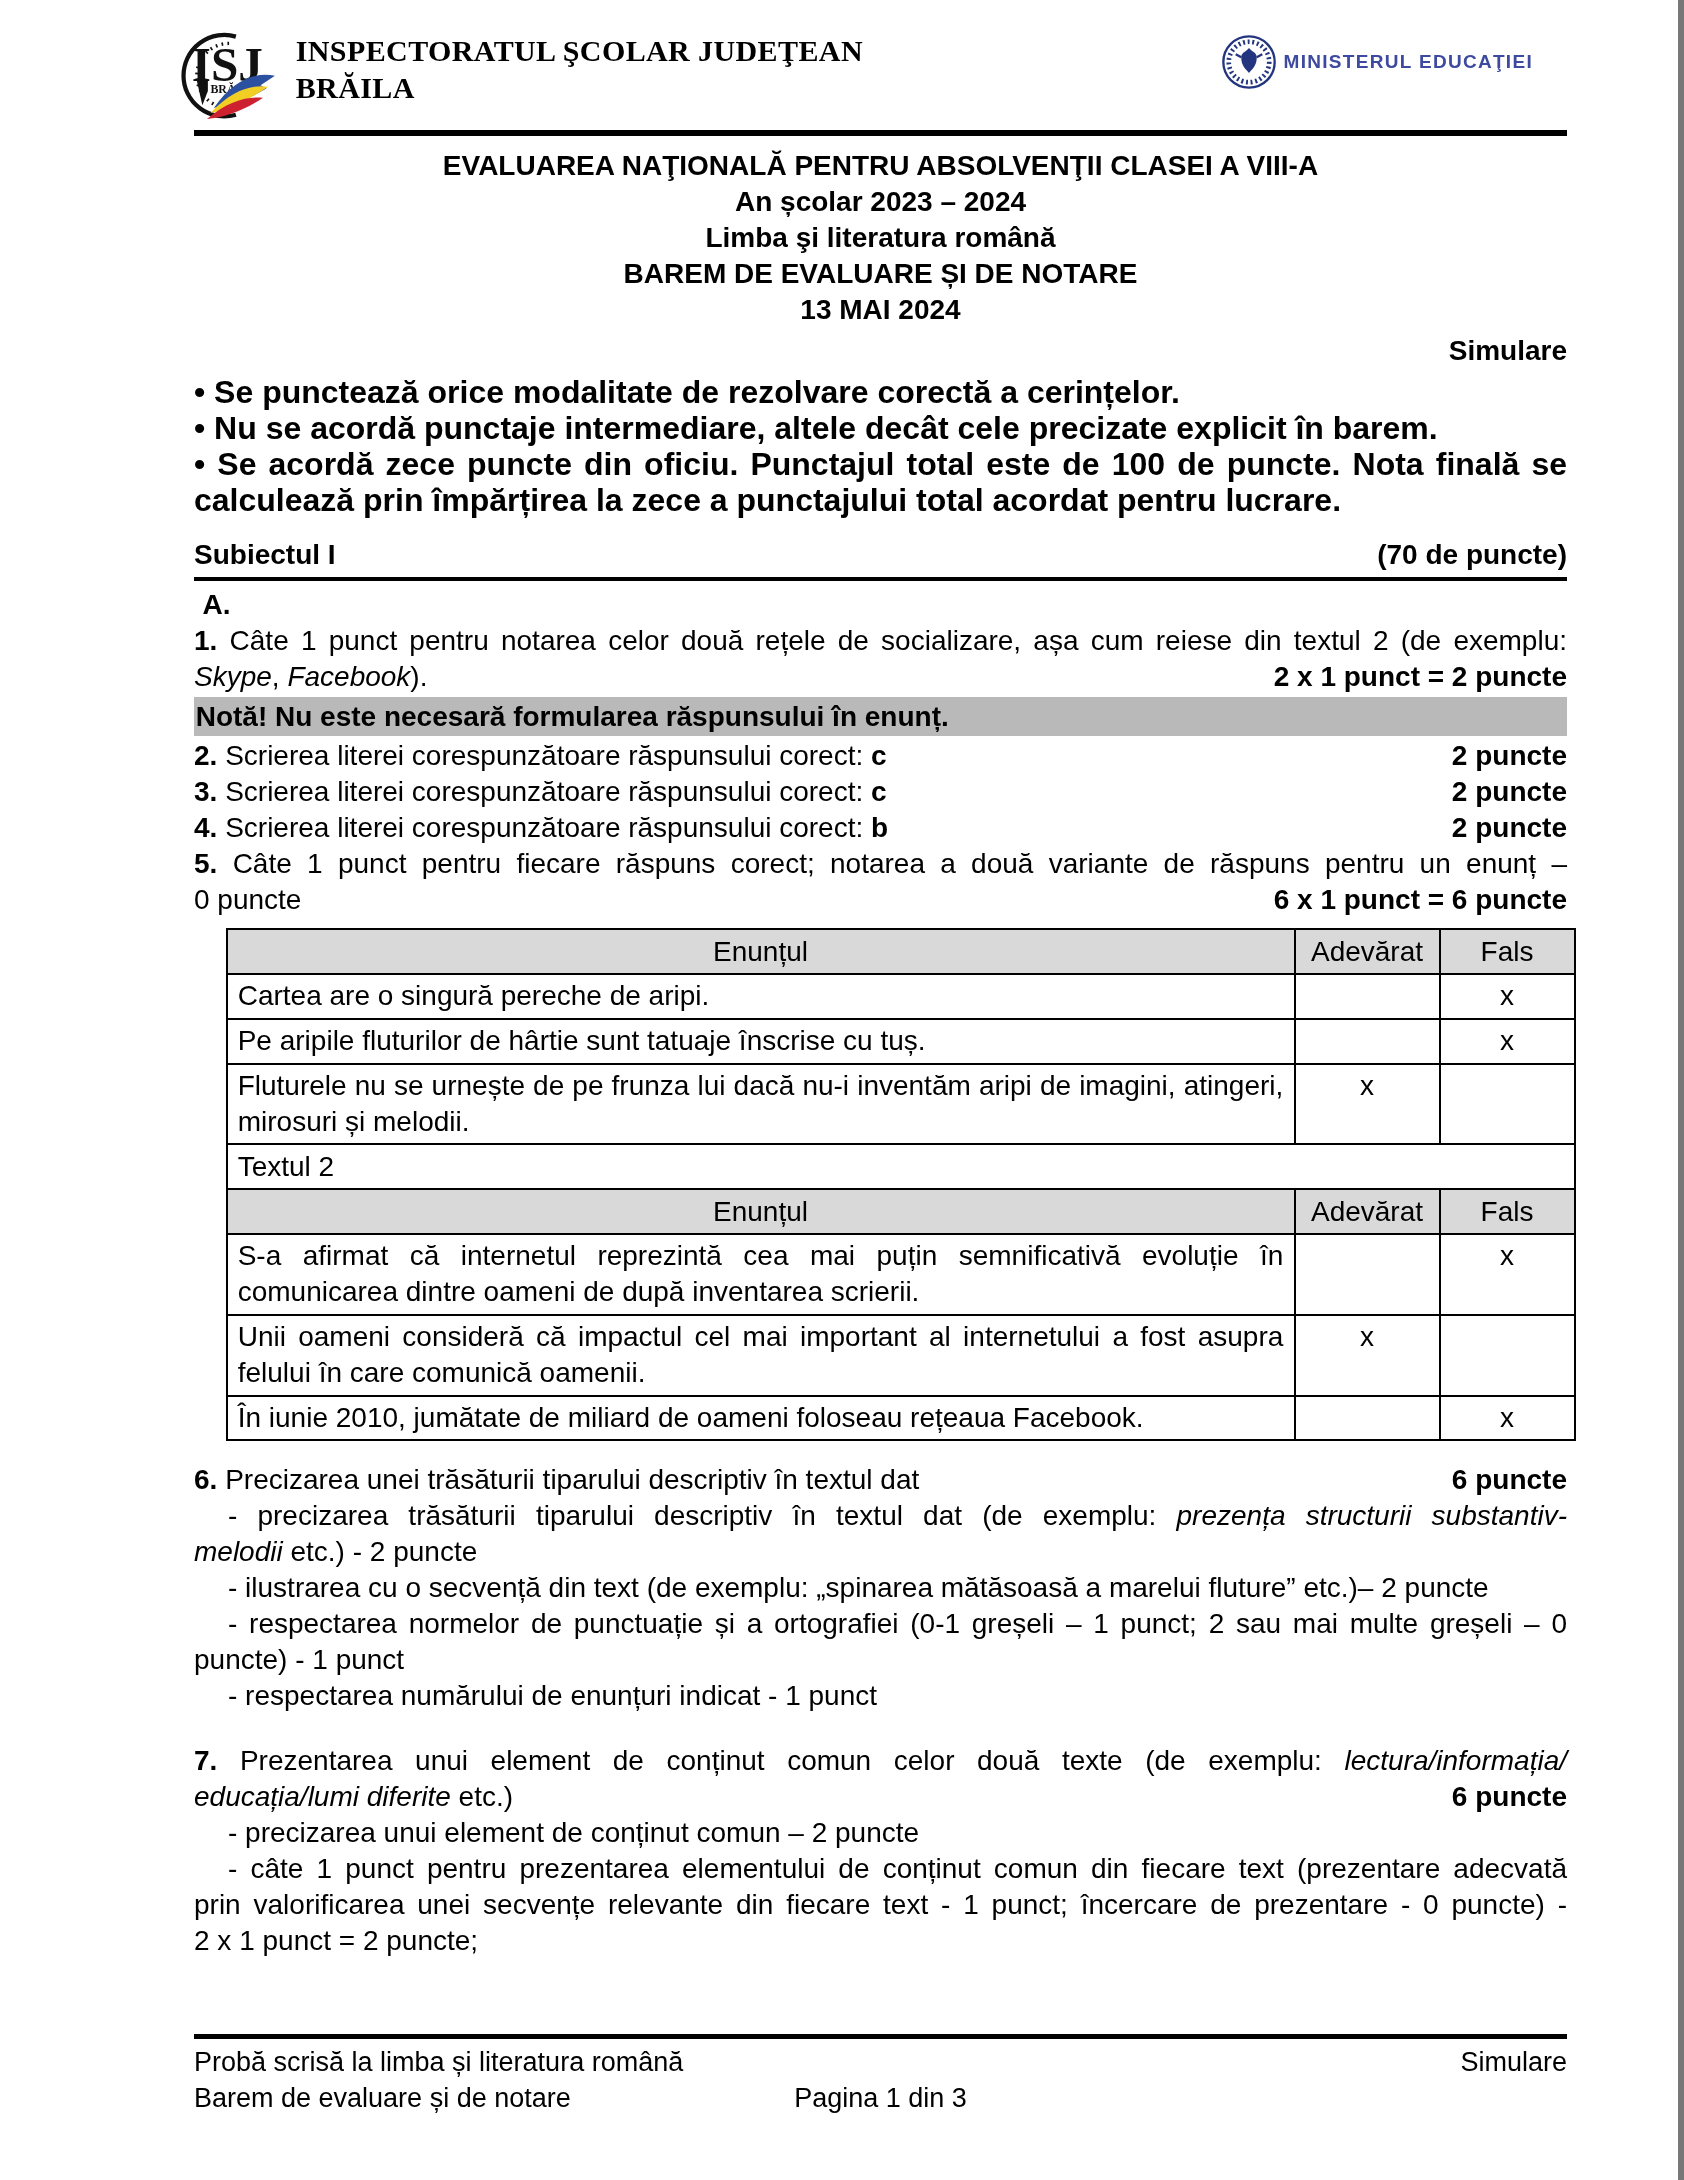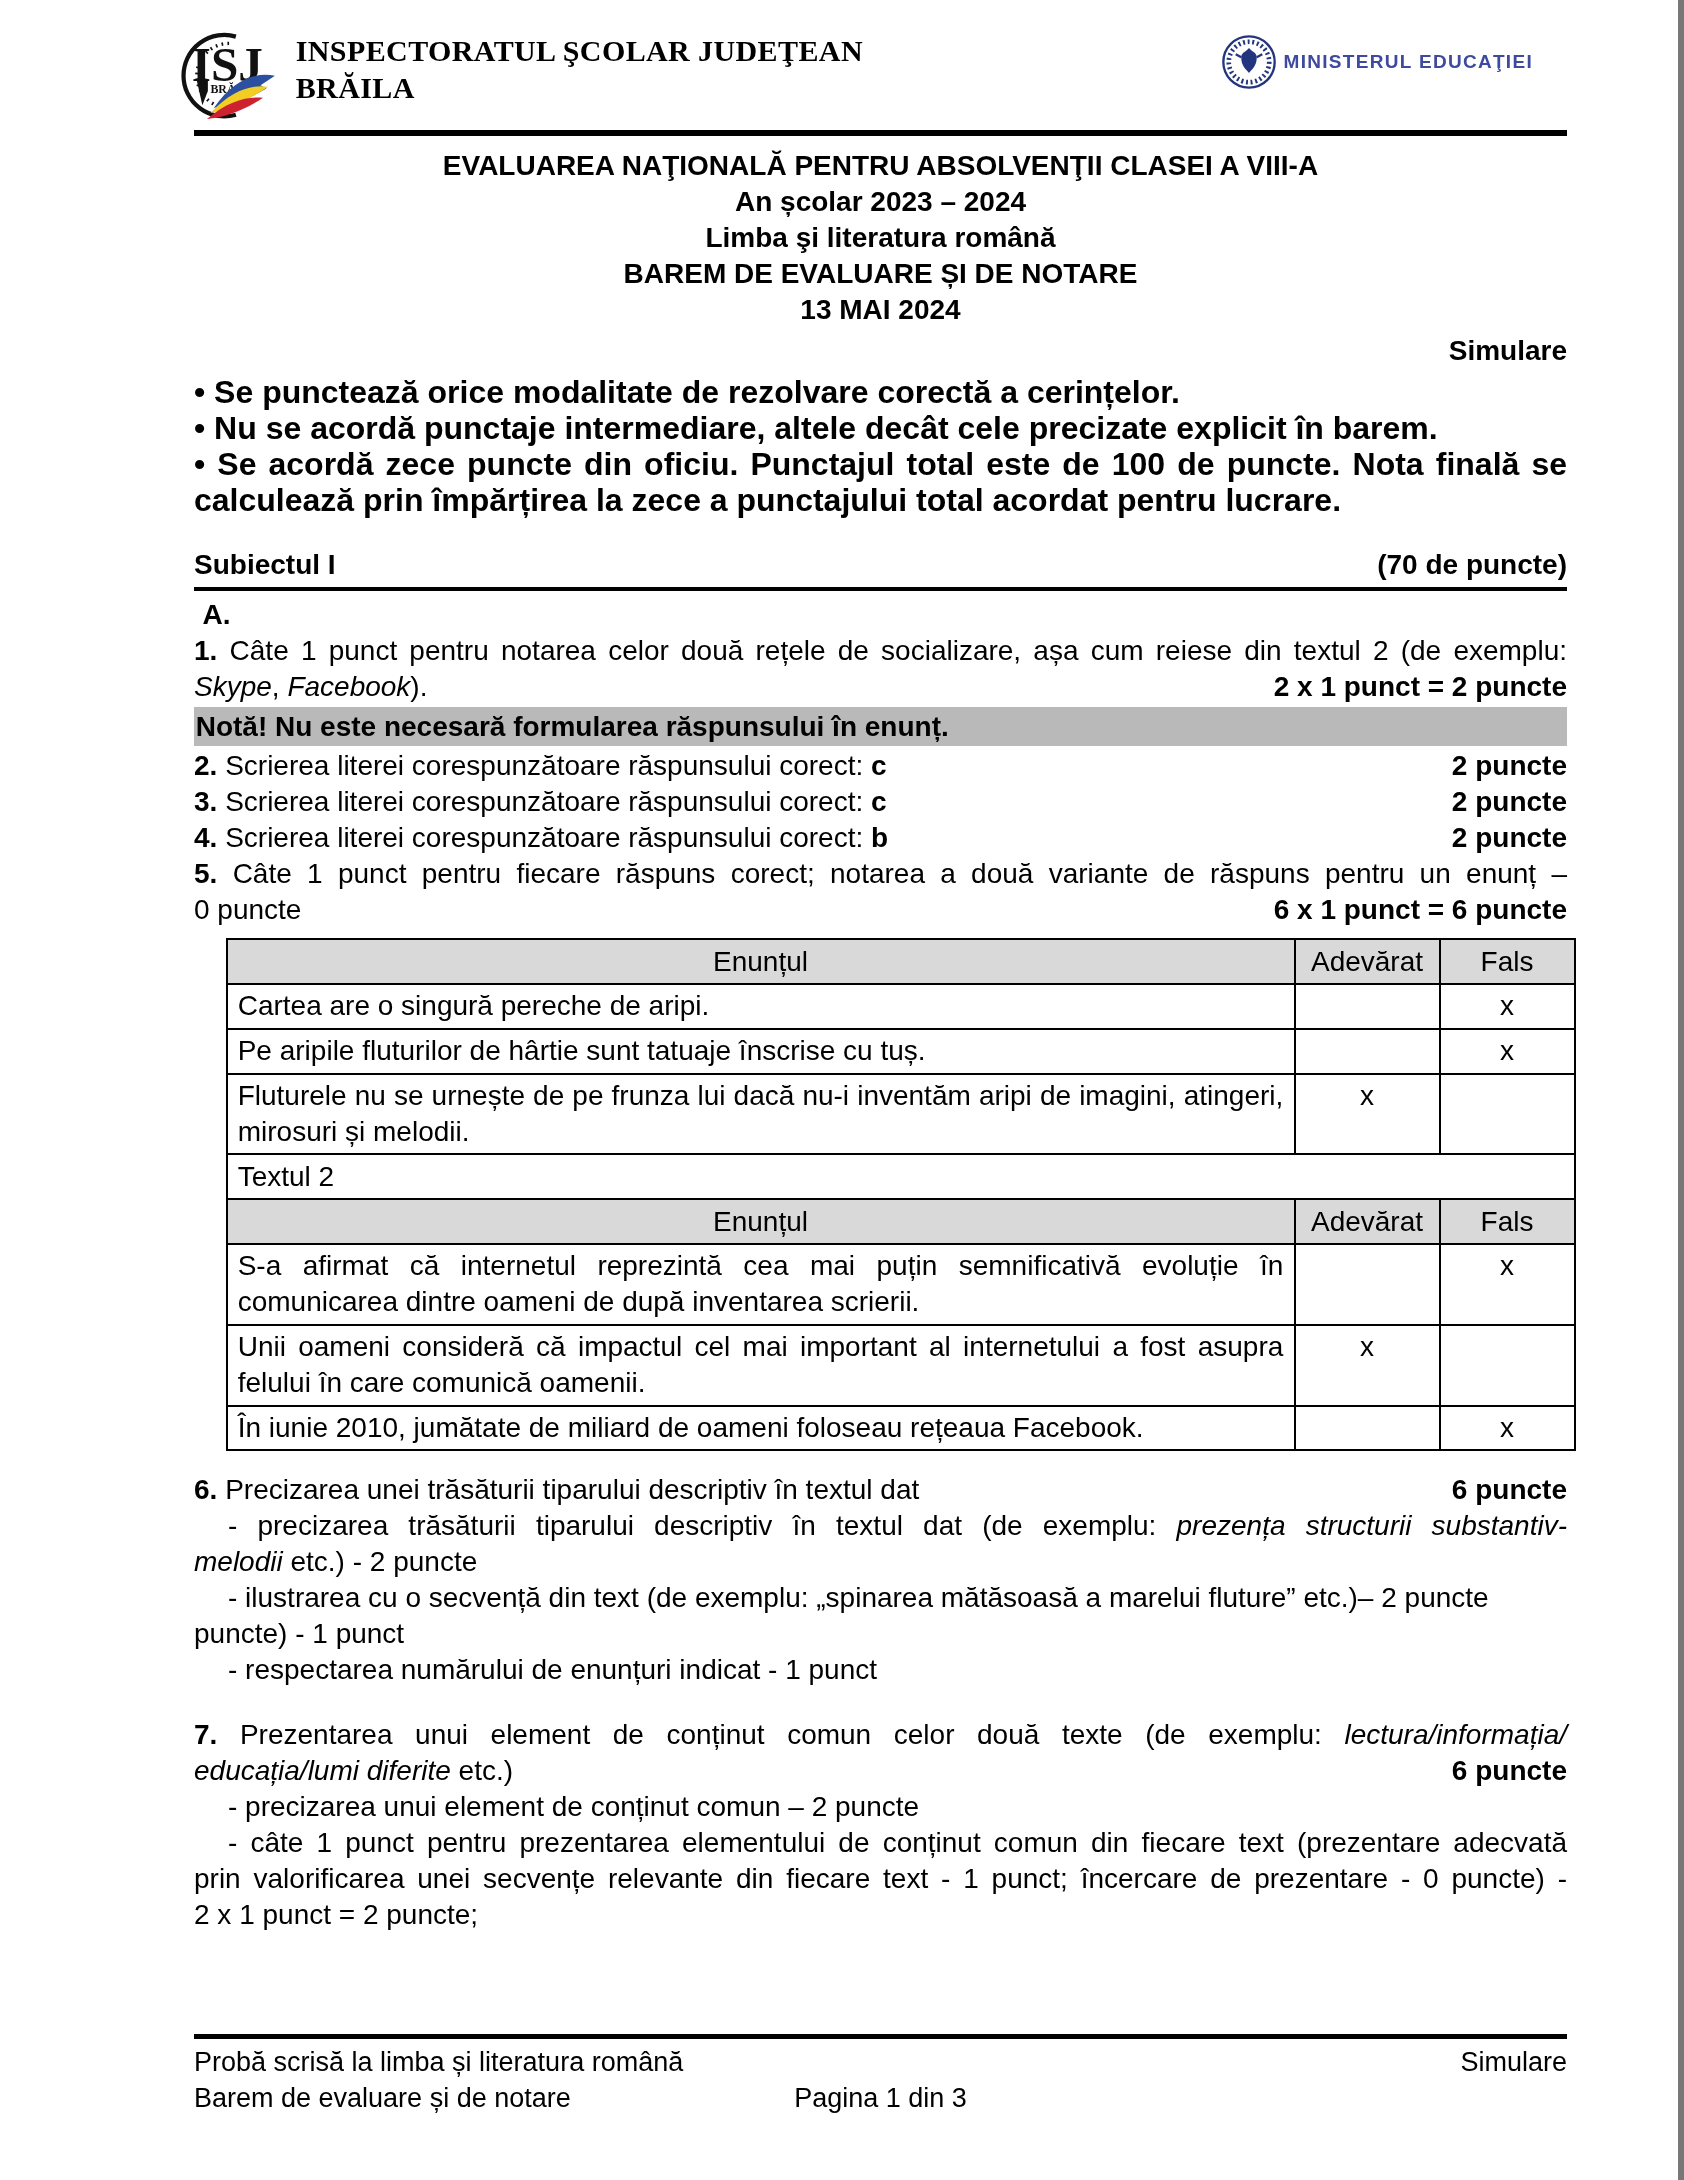--- a/index.html
+++ b/index.html
@@ -38,21 +38,21 @@
 
   
   .rules { font-weight:bold; font-size:28px; line-height:36px; margin-top:5.1px; }
   .jline { text-align:justify; text-align-last:justify; }
   .line  { font-size:32px; line-height:36px; }
 
   
   .section-row {
     display:flex; justify-content:space-between; align-items:baseline;
     font-weight:bold; font-size:28px; line-height:36px;
-    border-bottom:4.3px solid #000; padding-bottom:3.4px; margin-top:29px;
+    border-bottom:4.3px solid #000; padding-bottom:3.4px; margin-top:19px;
   }
   .part-label { font-weight:bold; font-size:28px; line-height:36px; margin-top:6.8px; padding-left:8.5px; }
 
   .item { font-size:28px; line-height:36px; }
   .flexline { display:flex; justify-content:space-between; align-items:baseline; }
   .note-bar {
     background:var(--note-bg,#b9b9b9);
     font-weight:bold; font-size:28px; line-height:36px;
     padding:1.7px 1.7px; margin:1.7px 0;
   }
@@ -221,20 +221,21 @@
   <div class="gap24"></div>
 
   <div class="item">
     <div class="flexline">
       <span><span class="b">6.</span><span> Precizarea unei trăsăturii tiparului descriptiv în textul dat</span></span>
       <span class="b">6 puncte</span>
     </div>
     <div class="jline indent"><span>- precizarea trăsăturii tiparului descriptiv în textul dat (de exemplu: </span><span class="i">prezența structurii substantiv-</span></div>
     <div><span class="i">melodii</span><span> etc.) - 2 puncte</span></div>
     <div class="indent">- ilustrarea cu o secvență din text (de exemplu: „spinarea mătăsoasă a marelui fluture” etc.)– 2 puncte</div>
+    <div class="jline indent">- respectarea normelor de punctuație și a ortografiei (0-1 greșeli – 1 punct; 2 sau mai multe greșeli – 0</div>
     <div>puncte) - 1 punct</div>
     <div class="indent">- respectarea numărului de enunțuri indicat - 1 punct</div>
   </div>
 
   <div class="gap34"></div>
 
   <div class="item">
     <div class="jline"><span class="b">7.</span><span> Prezentarea unui element de conținut comun celor două texte (de exemplu: </span><span class="i">lectura/informația/</span></div>
     <div class="flexline">
       <span><span class="i">educația/lumi diferite</span><span> etc.)</span></span>

